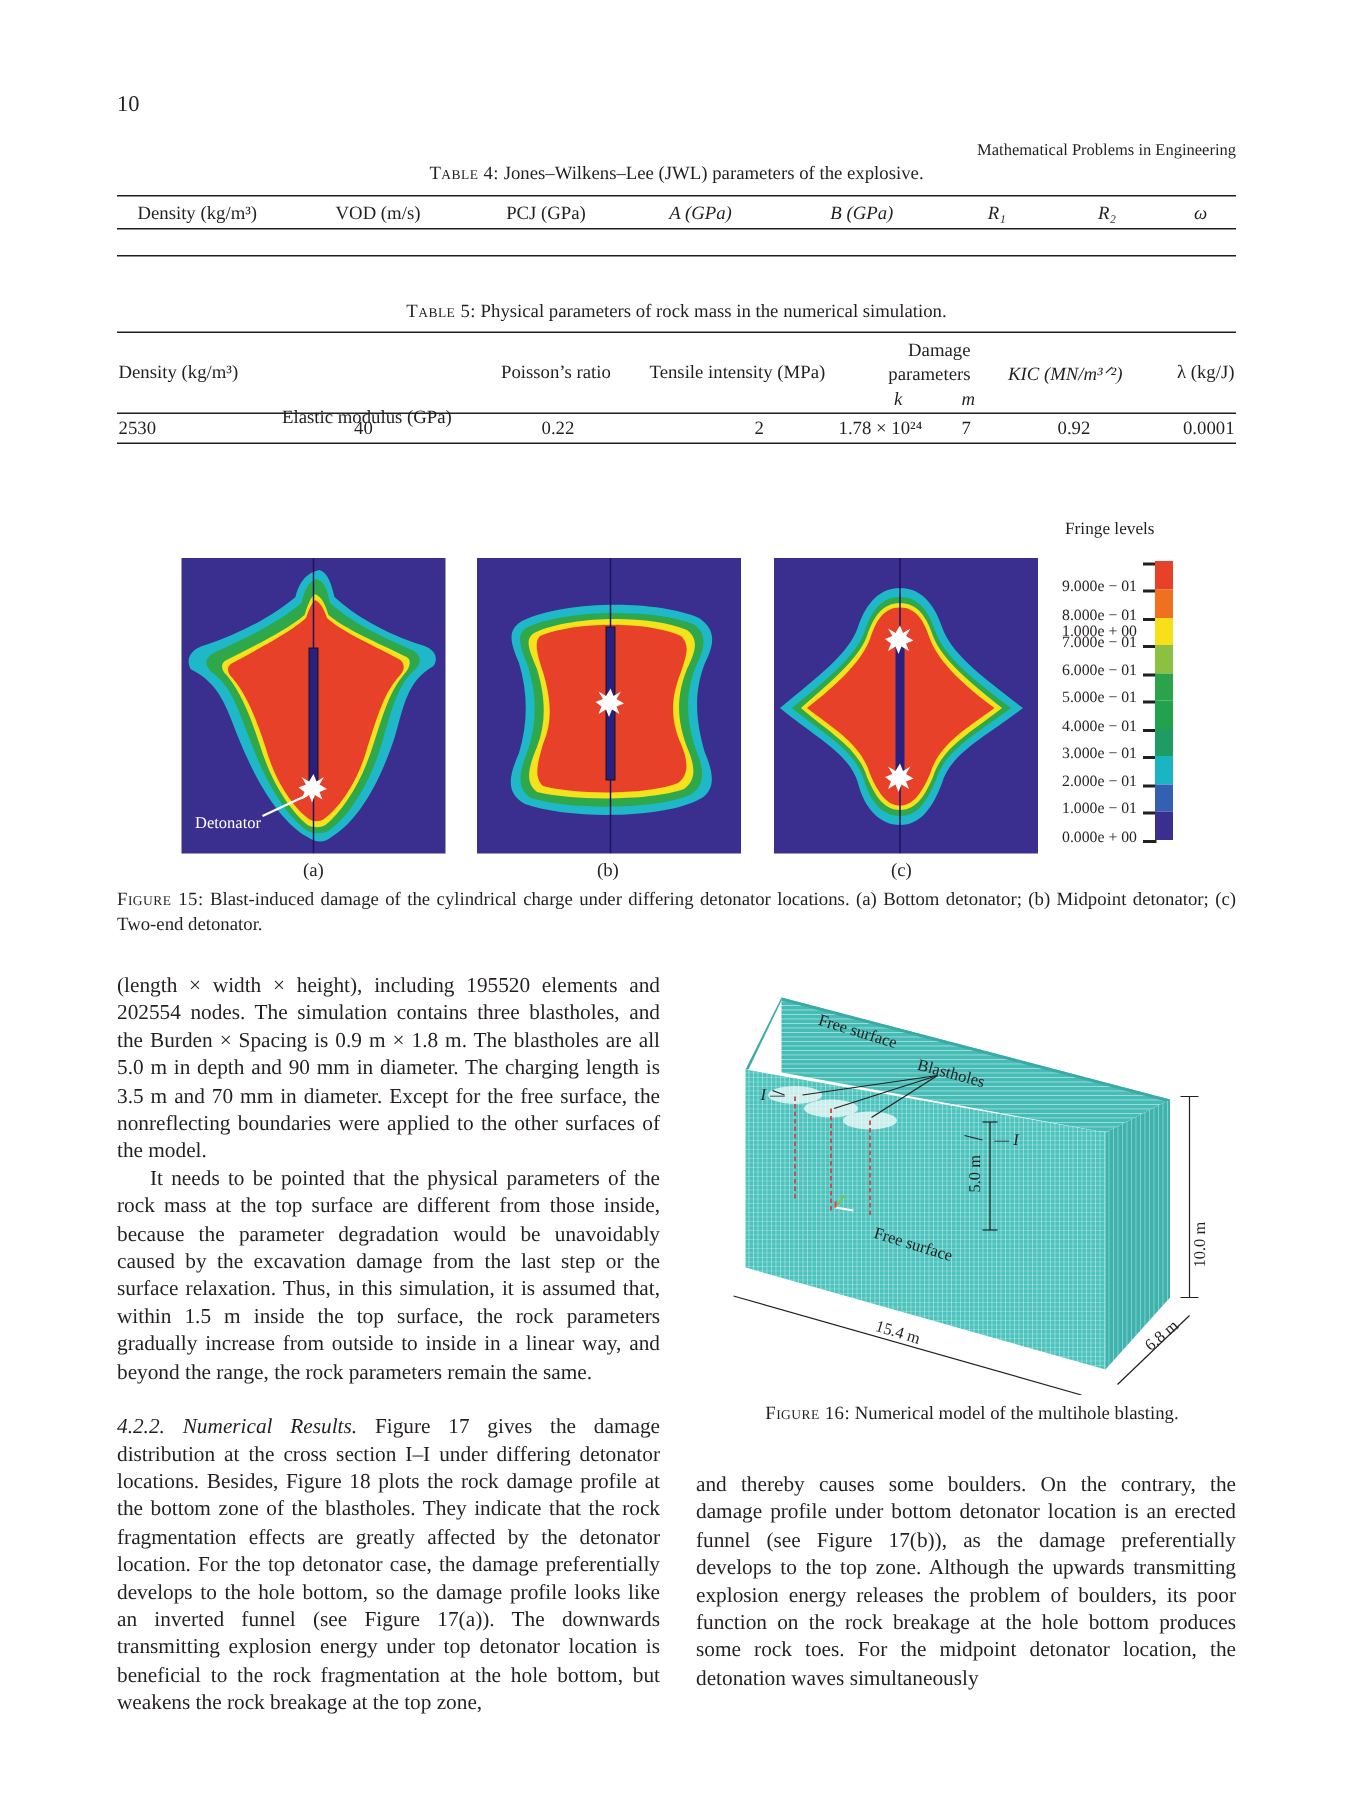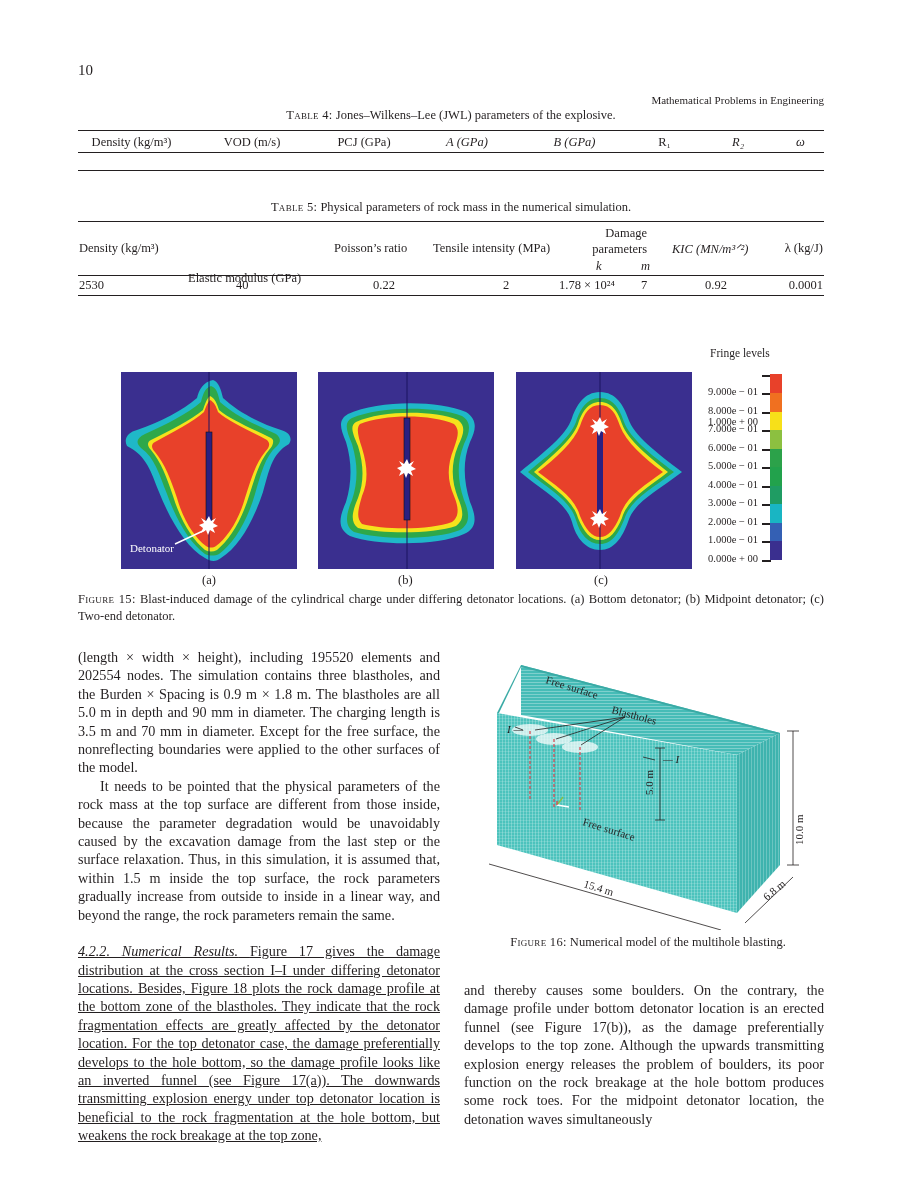--- a/index.html
+++ b/index.html
@@ -61,21 +61,21 @@
 </div>
 <div class="rule-thick" style="left:78px; top:130px; width:746px;"></div>
 <table class="ptable" id="t4">
   <tbody>
       <tr>
     <th style="width:110px">Density (kg/m³)</th>
     <th style="width:128px">VOD (m/s)</th>
     <th style="width:96px">PCJ (GPa)</th>
     <th style="width:110px; font-style:italic">A (GPa)</th>
     <th style="width:105px; font-style:italic">B (GPa)</th>
-    <th style="width:75px; ">R₁</th>
+    <th style="width:75px; font-style:italic">R₁</th>
     <th style="width:72px; font-style:italic">R₂</th>
     <th style="font-style:italic">ω</th>
   </tr>
 </tbody>
   </table>
 <div class="rule-thin" style="left:78px; top:152px; width:746px;"></div>
 <div class="rule-thick" style="left:78px; top:170px; width:746px;"></div>
 
 <div class="abs caption" style="left:78px; top:200px; width:746px;">
   <span class="sc">Table 5:</span>
@@ -92,21 +92,21 @@
   </span>
   <span class="abs" style="left:518px; top:37px; font-style:italic;">k</span>
   <span class="abs" style="left:563px; top:37px; font-style:italic;">m</span>
   <span class="abs" style="left:594px; top:19px;font-style:italic;">KIC (MN/m³ᐟ²)</span>
   <span class="abs" style="right:1px; top:19px;">λ (kg/J)</span>
 </div>
 <div class="rule-thin" style="left:78px; top:275px; width:746px;"></div>
 <div class="abs" style="left:78px; top:278px; width:746px; height:16px; font-size:12.5px;">
   <span class="abs" style="left:1px;">2530</span>
   <span class="abs" style="left:158px;">40</span>
-  <span class="abs" style="left:295px;">0.22</span>
+  <span class="abs" style="left:283px;">0.22</span>
   <span class="abs" style="left:425px;">2</span>
   <span class="abs" style="left:481px;">1.78 × 10²⁴</span>
   <span class="abs" style="left:563px;">7</span>
   <span class="abs" style="left:627px;">0.92</span>
   <span class="abs" style="right:1px;">0.0001</span>
 </div>
 <div class="rule-thick" style="left:78px; top:295px; width:746px;"></div>
 
 <div class="panel" style="left:121px; top:372px;">
   <svg viewBox="0 0 176 197">
@@ -189,21 +189,21 @@
 </div>
 
 <div class="abs fig-caption" style="left:78px; top:591px; width:746px;">
   <span class="sc">Figure 15:</span>
   <span>Blast-induced damage of the cylindrical charge under differing detonator locations. (a) Bottom detonator; (b) Midpoint detonator; (c) Two-end detonator.</span>
 </div>
 
 <div class="abs body-text" style="left:78px; top:648px; width:362px;">
   <p>(length × width × height), including 195520 elements and 202554 nodes. The simulation contains three blastholes, and the Burden × Spacing is 0.9 m × 1.8 m. The blastholes are all 5.0 m in depth and 90 mm in diameter. The charging length is 3.5 m and 70 mm in diameter. Except for the free surface, the nonreflecting boundaries were applied to the other surfaces of the model.</p>
   <p class="indent">It needs to be pointed that the physical parameters of the rock mass at the top surface are different from those inside, because the parameter degradation would be unavoidably caused by the excavation damage from the last step or the surface relaxation. Thus, in this simulation, it is assumed that, within 1.5 m inside the top surface, the rock parameters gradually increase from outside to inside in a linear way, and beyond the range, the rock parameters remain the same.</p>
-  <p style="margin-top:18px;text-decoration:underline;">
+  <p style="margin-top:18px;">
     <span class="it">4.2.2. Numerical Results.</span>
     <span>Figure 17 gives the damage distribution at the cross section I–I under differing detonator locations. Besides, Figure 18 plots the rock damage profile at the bottom zone of the blastholes. They indicate that the rock fragmentation effects are greatly affected by the detonator location. For the top detonator case, the damage preferentially develops to the hole bottom, so the damage profile looks like an inverted funnel (see Figure 17(a)). The downwards transmitting explosion energy under top detonator location is beneficial to the rock fragmentation at the hole bottom, but weakens the rock breakage at the top zone,</span>
   </p>
 </div>
 
 <div class="fig16">
   <svg viewBox="0 0 350 275" width="350" height="275">
     <defs>
       <pattern id="meshV" width="3" height="3" patternUnits="userSpaceOnUse">
         <rect width="3" height="3" fill="#4cc3bd"></rect>

